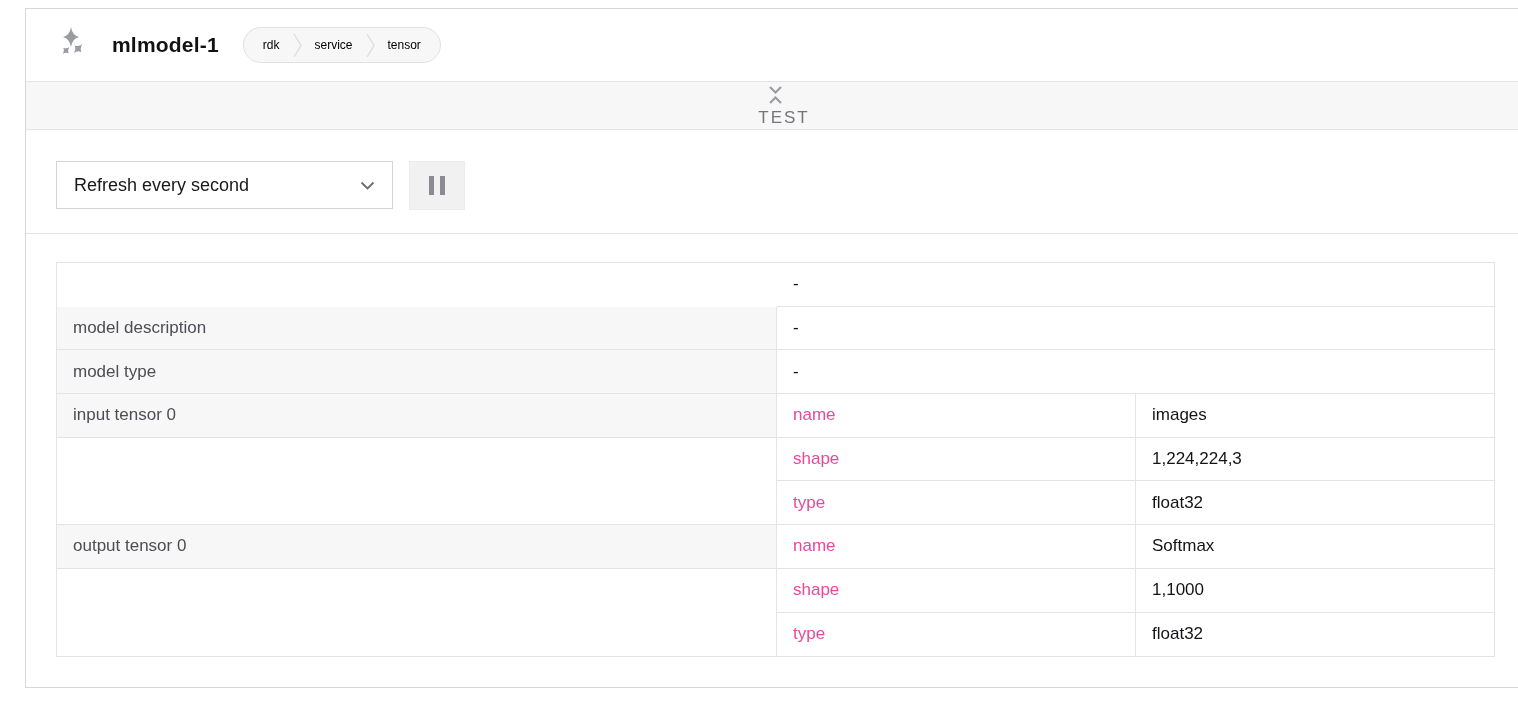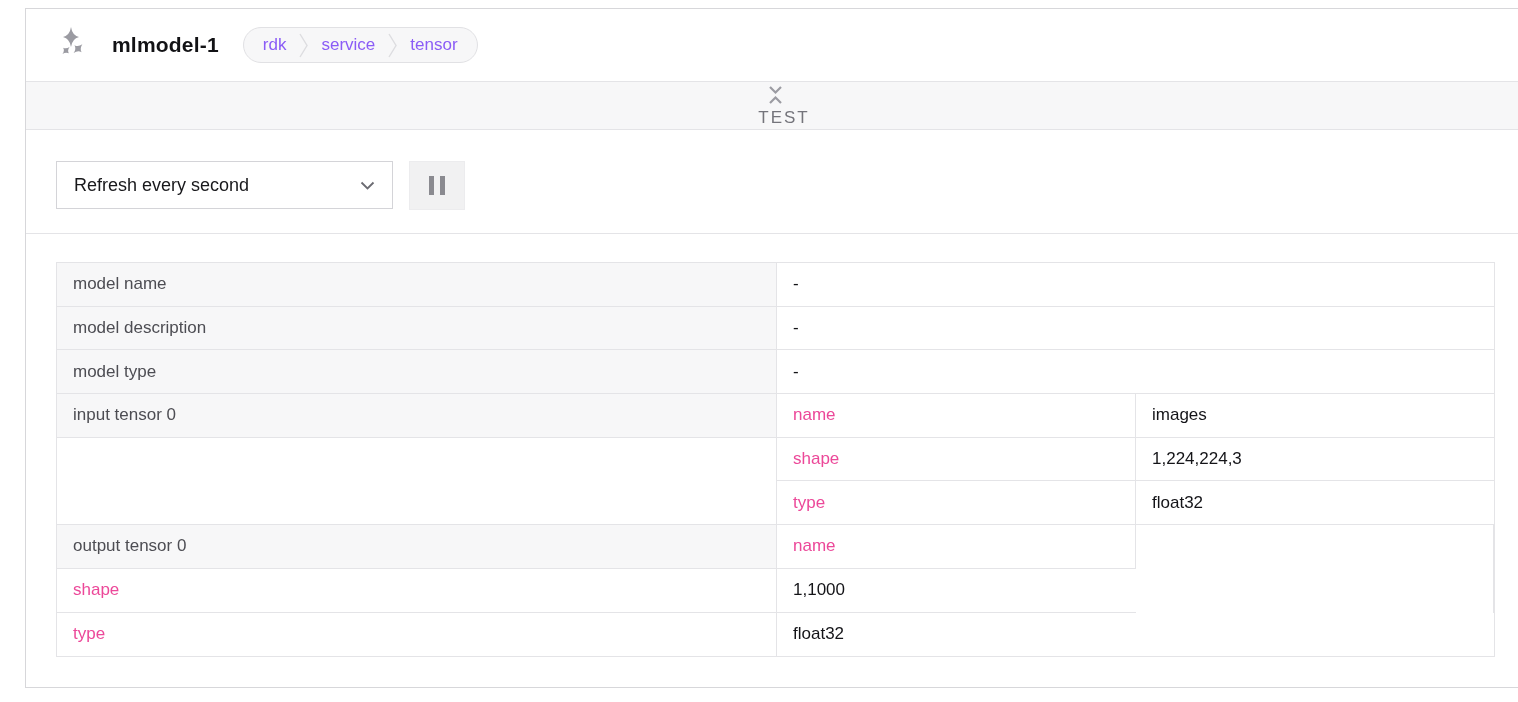--- a/index.html
+++ b/index.html
@@ -38,21 +38,21 @@
     display: inline-flex;
     align-items: center;
     height: 36px;
     margin-left: 24px;
     padding: 0 19px;
     gap: 13px;
     background: #f7f7f8;
     border: 1px solid #e1e1e4;
     border-radius: 18px;
   }
-  .crumb-item { font-size: 17px; color: #8b5cf6; }
+  .crumb-item { font-size: 12px; color: #000000; }
   .crumb-sep { width: 9px; height: 27px; flex: 0 0 auto; }
 
   
   .test-bar {
     height: 48px;
     display: flex;
     align-items: center;
     padding: 0 30px;
     background: #f7f7f8;
     border-bottom: 1px solid #e4e4e7;
@@ -187,41 +187,41 @@
       <span style="display:flex;gap:6px;">
         <span class="bar"></span>
           <span class="bar"></span>
       </span>
     </button>
   </div>
 
   <div class="content">
     <div class="meta-table">
 
-      <div class="cell lbl">model name</div>
       <div class="cell dash">-</div>
 
       <div class="cell lbl">model description</div>
       <div class="cell dash">-</div>
 
       <div class="cell lbl">model type</div>
       <div class="cell dash">-</div>
 
       <div class="cell lbl">input tensor 0</div>
       <div class="cell key">name</div>
       <div class="cell val">images</div>
 
       <div class="cell lbl-empty bb rspan2"></div>
       <div class="cell key">shape</div>
       <div class="cell val">1,224,224,3</div>
       <div class="cell key">type</div>
       <div class="cell val">float32</div>
 
       <div class="cell lbl">output tensor 0</div>
       <div class="cell key">name</div>
+      <div class="cell val">Softmax</div>
 
       <div class="cell lbl-empty rspan2"></div>
       <div class="cell key">shape</div>
       <div class="cell val">1,1000</div>
       <div class="cell key nb">type</div>
       <div class="cell val nb">float32</div>
 
     </div>
   </div>
 

